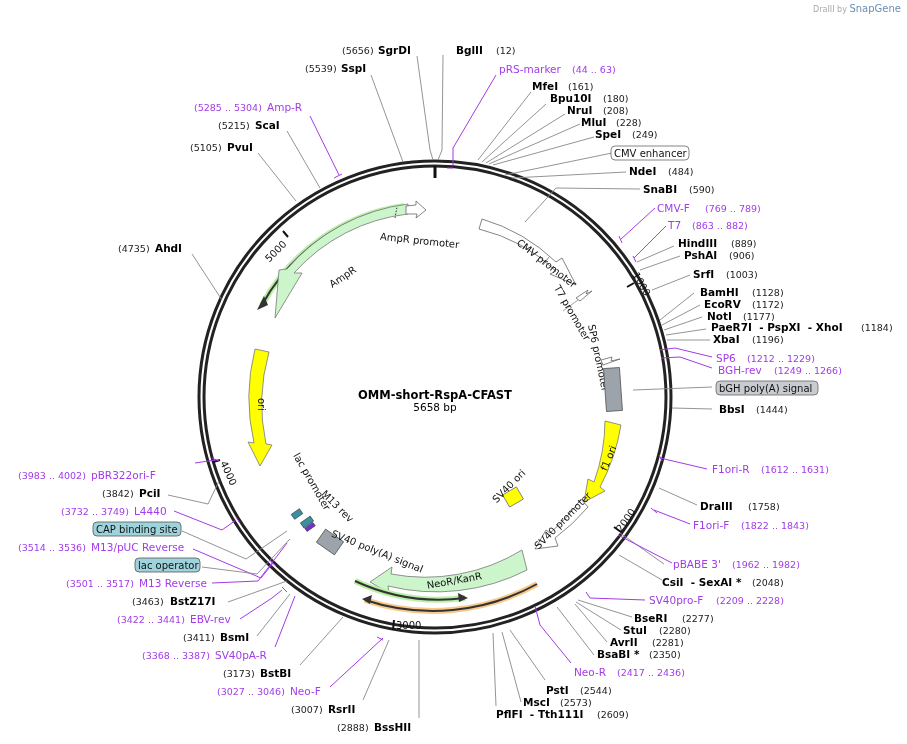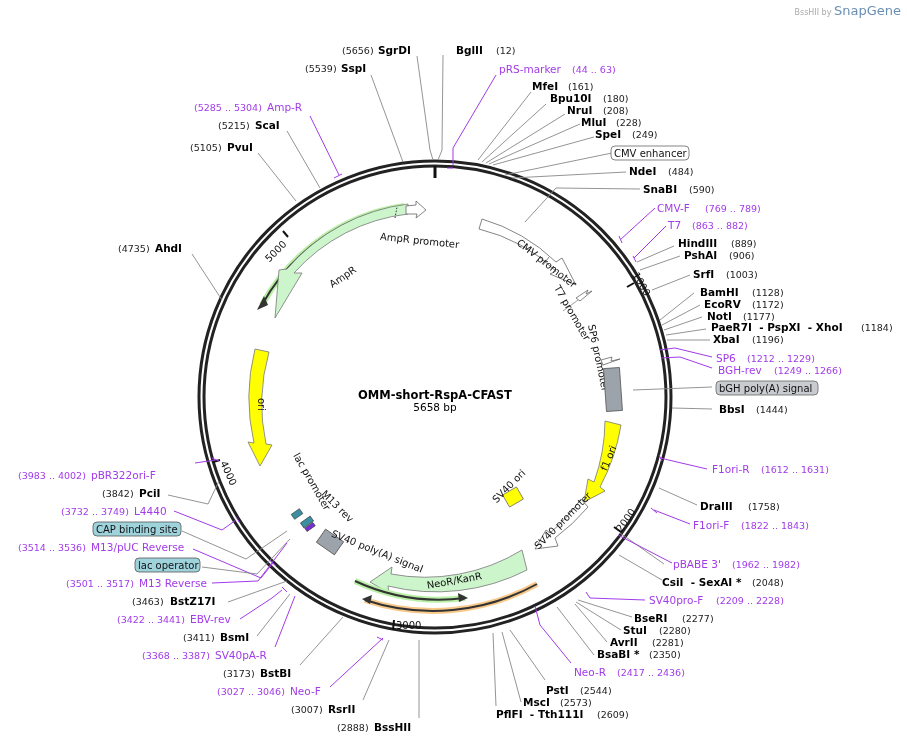--- a/index.html
+++ b/index.html
@@ -6,26 +6,26 @@
   body{width:907px;height:744px;position:relative;overflow:hidden;font-family:"DejaVu Sans","Liberation Sans",sans-serif;}
   svg{position:absolute;left:0;top:0;}
   .enz{font-size:10.5px;font-weight:bold;fill:#000;}
   .pos{font-size:9.5px;fill:#222;}
   .prim{font-size:10.5px;fill:#a23be8;}
   .primpos{font-size:9.5px;fill:#a23be8;}
   .feat{font-size:10px;fill:#111;}
   .lead{stroke:#888;stroke-width:0.9;fill:none;}
   .plead{stroke:#a23be8;stroke-width:1;fill:none;}
   .credit{position:absolute;right:6px;top:3px;font-size:8px;color:#aaa;}
-  .credit b{color:#6a8fb5;font-weight:normal;font-size:13px;text-align:center;}
+  .credit b{color:#6a8fb5;font-weight:normal;font-size:10px;text-align:center;}
 </style>
 </head>
 <body>
 
-<div class="credit"><span>BssHII by</span> <b>SnapGene</b></div>
+<div class="credit"><span>DraIII by</span> <b>SnapGene</b></div>
 
 <svg width="907" height="744" viewBox="0 0 907 744">
 
   <g>
     <circle cx="435" cy="397" r="236" fill="none" stroke="#222" stroke-width="3"></circle>
     <circle cx="435" cy="397" r="231" fill="none" stroke="#222" stroke-width="3"></circle>
   </g>
 
   <line x1="435" y1="166" x2="435" y2="178" stroke="#111" stroke-width="3"></line>
 

